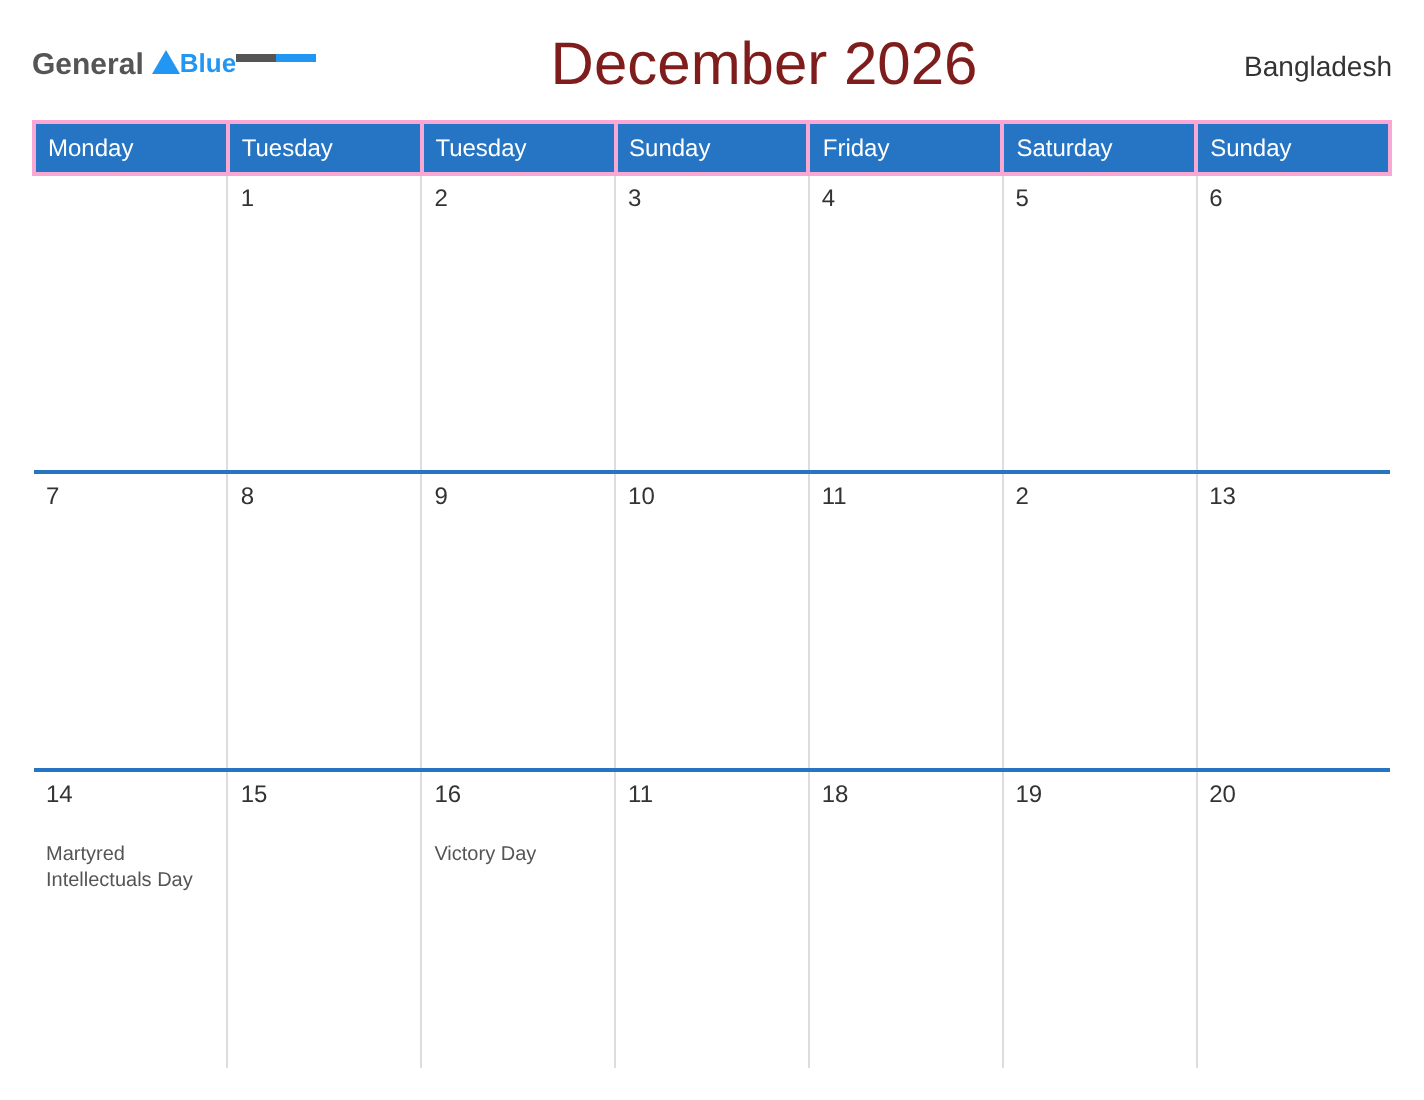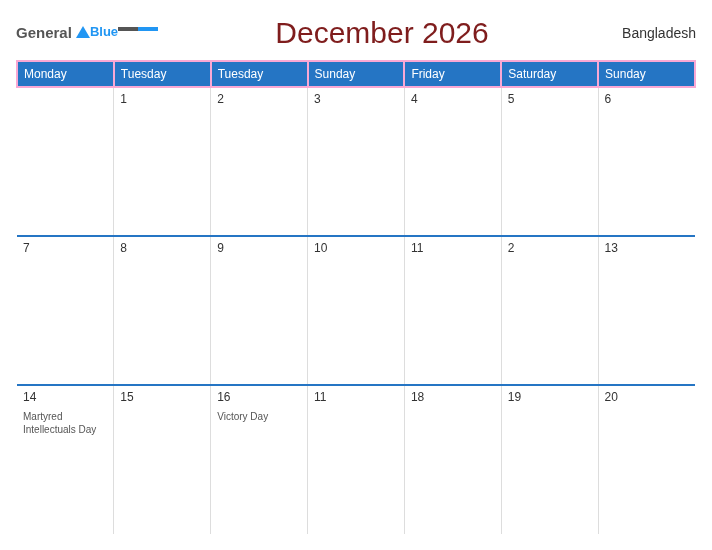--- a/index.html
+++ b/index.html
@@ -90,21 +90,21 @@
       font-size: 12px;
       color: #333;
       display: block;
       margin-bottom: 2px;
     }
 
     .holiday-text {
       font-size: 10px;
       color: #555;
       display: block;
-      margin-top: 6px;
+      margin-top: 17px;
       line-height: 1.3;
     }
 
     .empty-cell {
       background: #f5f5f5;
     }
     .logo-text-group {
       display: flex;
       align-items: baseline;
       gap: 2px;

